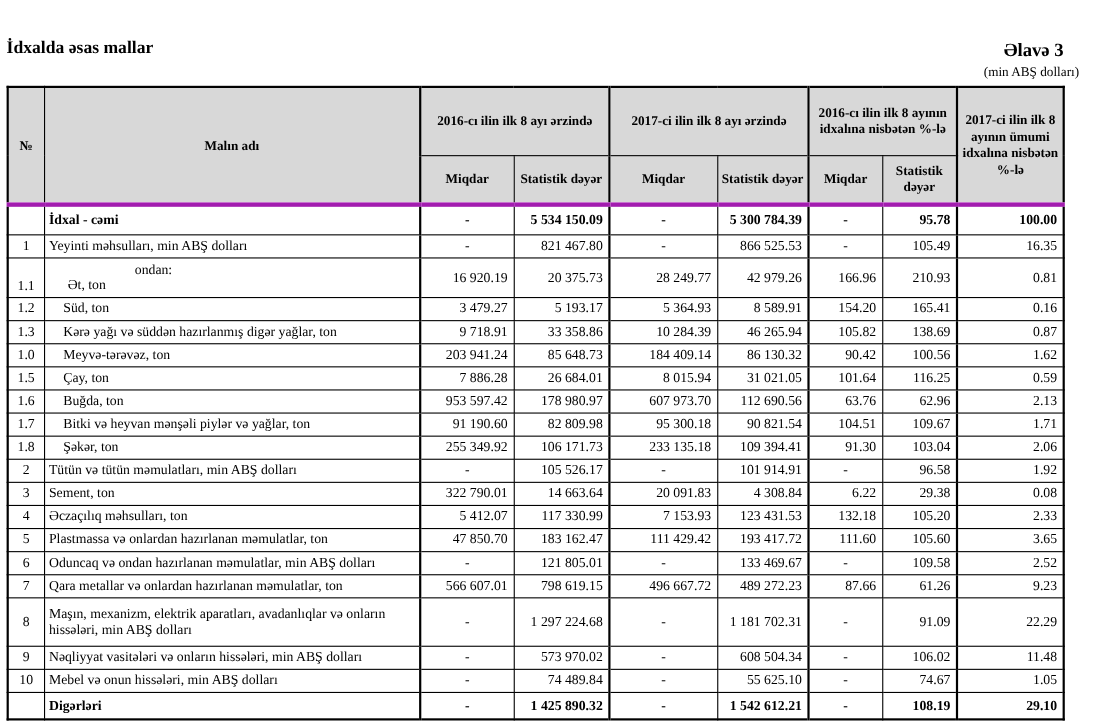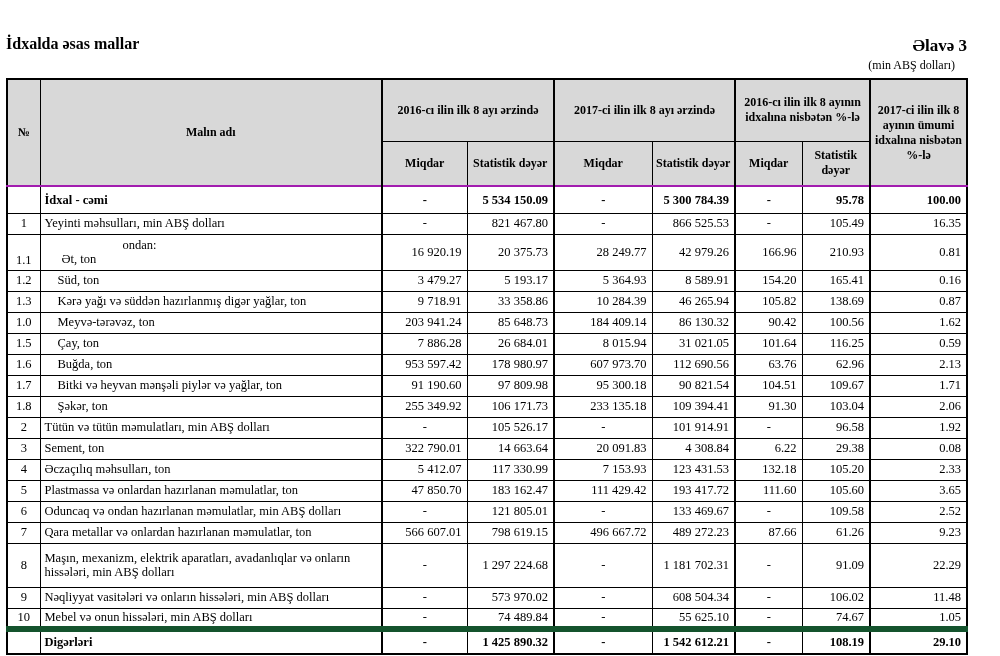--- a/index.html
+++ b/index.html
@@ -3,36 +3,36 @@
 <meta charset="utf-8">
 <style>
   html,body{margin:0;padding:0;}
   body{
     width:1000px;height:656px;background:#ffffff;color:#000;
     font-family:"Liberation Serif","DejaVu Serif",serif;
     position:relative;overflow:hidden;
   }
   .appendix{position:absolute;top:5px;right:33px;font-weight:bold;font-size:17px;margin-top:31px;}
   .doc-title{position:absolute;top:35px;left:6px;width:960px;text-align:left;font-weight:bold;font-size:16px;}
-  .unit-note{position:absolute;top:58px;right:45px;font-size:12px;}
+  .unit-note{position:absolute;top:58px;right:19px;font-size:12px;}
 
   table.main{
     position:absolute;top:78px;left:6px;width:960px;
     border-collapse:collapse;table-layout:fixed;
     border:2px solid #000;
   }
   th,td{border:1px solid #000;overflow:hidden;}
   thead th{
     background:#d8d8d8;font-weight:bold;font-size:12px;
     text-align:center;vertical-align:middle;padding:2px 3px;line-height:1.25;
   }
   td{font-size:12.5px;vertical-align:middle;padding:1px 2px;line-height:1.15;}
   .c2,.c4,.c6,.c8{border-left:2px solid #000;}
-  tr.thick-top td{border-top:6px solid #14532d;}
-  tbody tr:first-child td{border-top:2px solid #a21caf;}
+  tr.thick-top td{border-top:1px solid #14532d;}
+  tbody tr:first-child td{border-top:4px solid #a21caf;}
   .no-cell{text-align:center;}
   .name-cell{text-align:left;padding-left:4px;}
   .name-cell.indent{padding-left:17px;}
   .name-cell .indent{padding-left:17px;}
   .pre-label{padding-left:78px;}
   .num-cell{text-align:right;padding-right:5px;}
   .num-cell.dash{text-align:center;padding-right:2px;}
   tr.bold-row td{font-weight:bold;}
   td.valign-bottom{vertical-align:bottom;padding-bottom:2px;margin-top:47px;}
 </style>
@@ -162,21 +162,21 @@
         <td class="c4 num-cell">607 973.70</td>
         <td class="c5 num-cell">112 690.56</td>
         <td class="c6 num-cell">63.76</td>
         <td class="c7 num-cell">62.96</td>
         <td class="c8 num-cell">2.13</td>
       </tr>
       <tr style="height: 21px;">
         <td class="c0 no-cell">1.7</td>
         <td class="c1 name-cell indent">Bitki və heyvan mənşəli piylər və yağlar, ton</td>
         <td class="c2 num-cell">91 190.60</td>
-        <td class="c3 num-cell">97 809.98</td>
+        <td class="c3 num-cell">82 809.98</td>
         <td class="c4 num-cell">95 300.18</td>
         <td class="c5 num-cell">90 821.54</td>
         <td class="c6 num-cell">104.51</td>
         <td class="c7 num-cell">109.67</td>
         <td class="c8 num-cell">1.71</td>
       </tr>
       <tr style="height: 21px;">
         <td class="c0 no-cell">1.8</td>
         <td class="c1 name-cell indent">Şəkər, ton</td>
         <td class="c2 num-cell">255 349.92</td>

